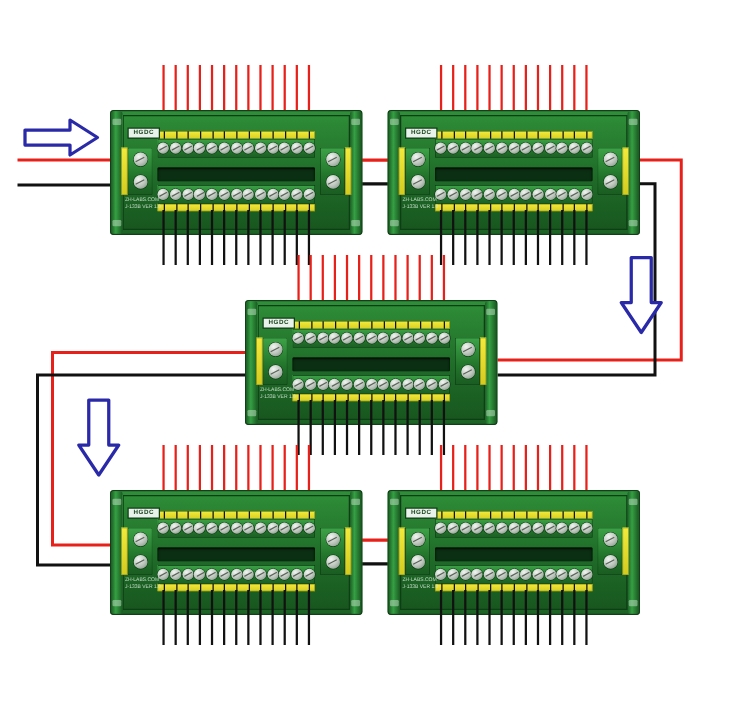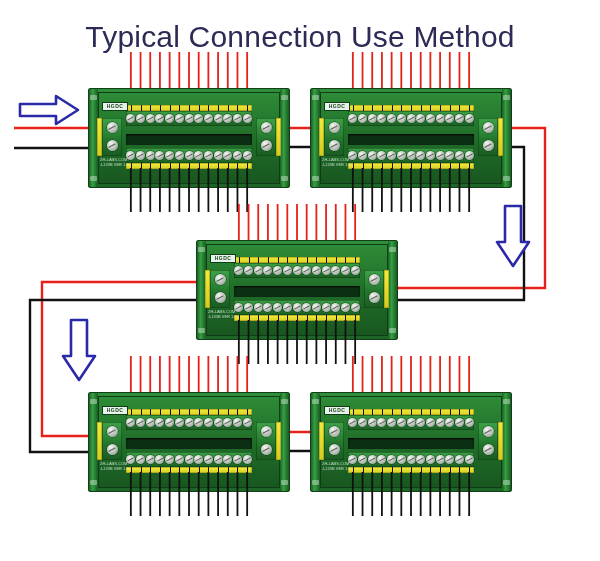--- a/index.html
+++ b/index.html
@@ -60,21 +60,20 @@
   .pwr{position:absolute;background:linear-gradient(180deg,#3da347,#22742b 60%,#1a5b21);
        box-shadow:inset 0 0 0 .5px #0e3a14;border-radius:1px;}
   .pwrmark{position:absolute;background:linear-gradient(180deg,#f2ea3c,#d4cb20);
            box-shadow:inset 0 0 0 .5px #8d8810;}
 </style>
 </head>
 <body>
 
 <div id="stage">
 
-  <div class="title">Typical Connection Use Method</div>
 
   <svg class="wires" viewBox="0 0 600 561">
 
     <path d="M14,128 L98,128" stroke="#e8201a" stroke-width="2.4" fill="none"></path>
     <path d="M14,148 L98,148" stroke="#111111" stroke-width="2.4" fill="none"></path>
 
     <path d="M278,128 L322,128" stroke="#e8201a" stroke-width="2.6" fill="none"></path>
     <path d="M278,147 L322,147" stroke="#111111" stroke-width="2.6" fill="none"></path>
 
     <path d="M500,128 L545,128 L545,288 L398,288" stroke="#e8201a" stroke-width="2.4" fill="none"></path>

